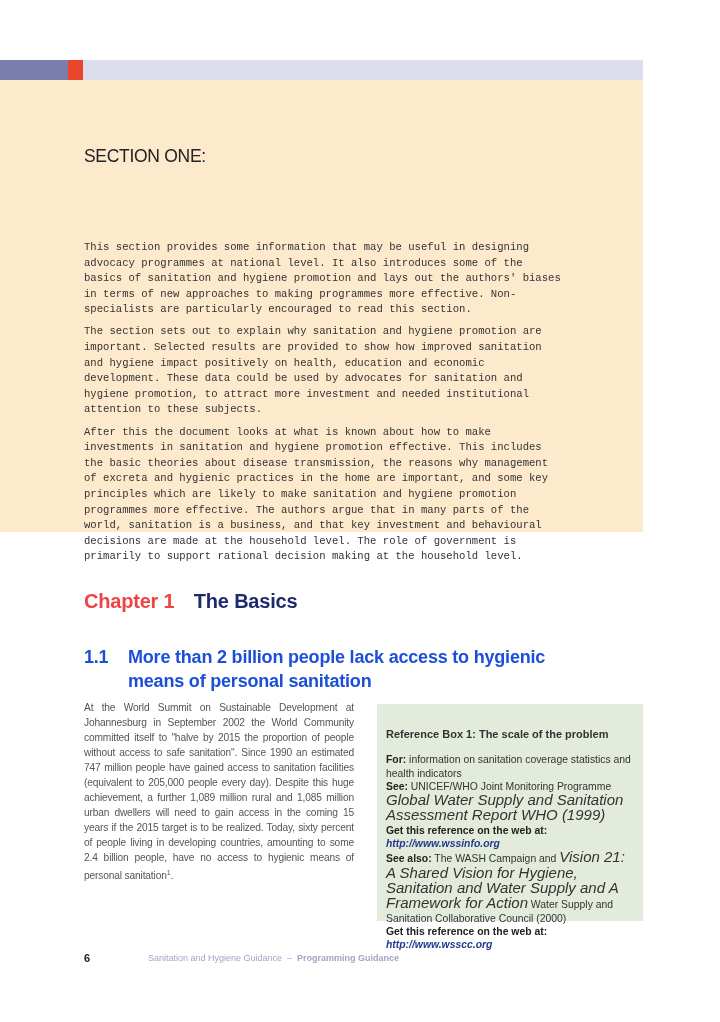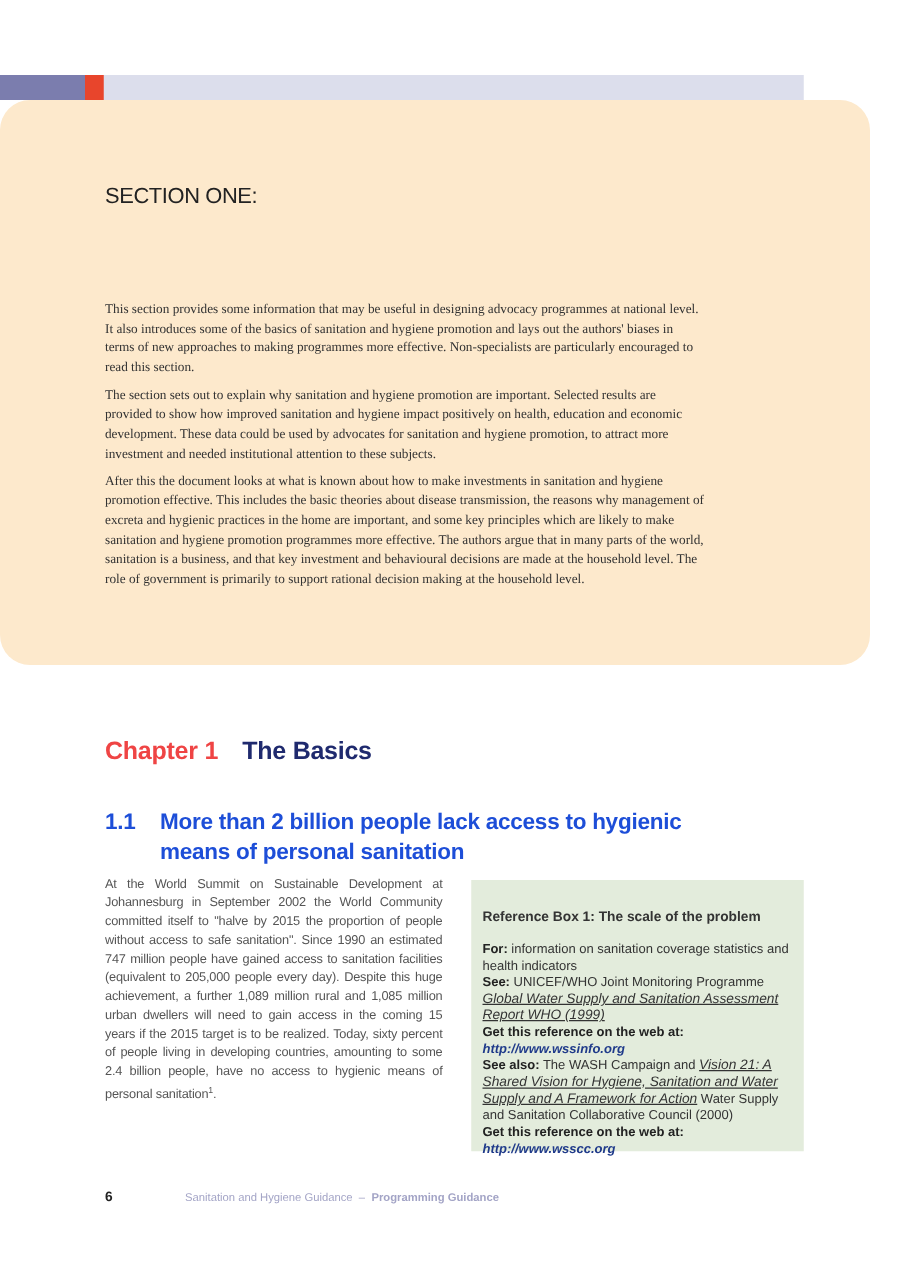--- a/index.html
+++ b/index.html
@@ -4,33 +4,33 @@
 <style>
   html, body { margin: 0; padding: 0; }
   body {
     width: 720px; height: 1022px; background: #ffffff; position: relative;
     overflow: hidden; font-family: "DejaVu Sans", "Liberation Sans", sans-serif; color: #2a2a2a;
   }
   .top-strip { position: absolute; left: 0; top: 60px; width: 643px; height: 20px; background: #dcdeec; }
   .strip-purple { position: absolute; left: 0; top: 0; width: 68px; height: 20px; background: #7b7dae; }
   .strip-red { position: absolute; left: 68px; top: 0; width: 15px; height: 20px; background: #e8452c; }
   .intro-panel {
-    position: absolute; left: 0; top: 80px; width: 696px; height: 452px; background: #fde9cc; border-radius: 24px;
+    position: absolute; left: 0; top: 80px; width: 643px; height: 452px; background: #fde9cc;
   }
   .section-label {
     position: absolute; left: 84px; top: 66px; font-family: "Liberation Sans", sans-serif;
     font-size: 17.5px; color: #222; letter-spacing: -0.3px;
   }
   .section-title {
     position: absolute; left: 84px; top: 88px; width: 520px; font-family: "Liberation Sans", sans-serif;
     font-size: 17.5px; font-weight: bold; line-height: 25px; color: #222; letter-spacing: -0.2px;
   }
   .intro-body {
     position: absolute; left: 84px; top: 160px; width: 480px;
-    font-family: Liberation Serif, serif; font-size: 10.6px; line-height: 15.6px; color: #333;
+    font-family: Liberation Mono, monospace; font-size: 10.6px; line-height: 15.6px; color: #333;
   }
   .intro-body p { margin: 0 0 6.5px 0; }
   .chapter-heading {
     position: absolute; left: 84px; top: 590px; font-family: "Liberation Sans", sans-serif;
     font-size: 20px; font-weight: bold; letter-spacing: -0.2px;
   }
   .chapter-num { color: #ef4444; margin-right: 14px; }
   .chapter-title { color: #1f2a6e; }
   .subsection {
     position: absolute; left: 84px; top: 645px; font-family: "Liberation Sans", sans-serif;
@@ -44,21 +44,21 @@
     font-size: 10.2px; line-height: 15px; color: #555; text-align: justify; letter-spacing: -0.15px;
   }
   .body-col sup { font-size: 7px; }
   .ref-box {
     position: absolute; left: 377px; top: 704px; width: 266px; height: 217px; background: #e3ecdc;
     box-sizing: border-box; padding: 24px 8px 0 9px; font-family: "Liberation Sans", sans-serif;
     font-size: 10.4px; line-height: 13.3px; color: #333;
   }
   .ref-title { font-weight: bold; font-size: 11px; margin-bottom: 12px; }
   .ref-box b { color: #222; }
-  .ref-box i { font-size: 11px; text-decoration: underline; }
+  .ref-box i { font-size: 15px; }
   .ref-link { color: #1f3a8a; font-weight: bold; display: block; font-style: italic; }
   .ref-heading { font-weight: bold; display: block; color: #222; }
   .footer { position: absolute; left: 84px; top: 952px; font-family: "Liberation Sans", sans-serif; }
   .page-number { position: absolute; left: 0; top: 0; font-size: 11px; font-weight: bold; color: #222; }
   .running-title { position: absolute; left: 64px; top: 1px; font-size: 9px; color: #a3a4c6; white-space: nowrap; }
   .running-title .bold { font-weight: bold; }
 </style>
 </head>
 <body>
 

